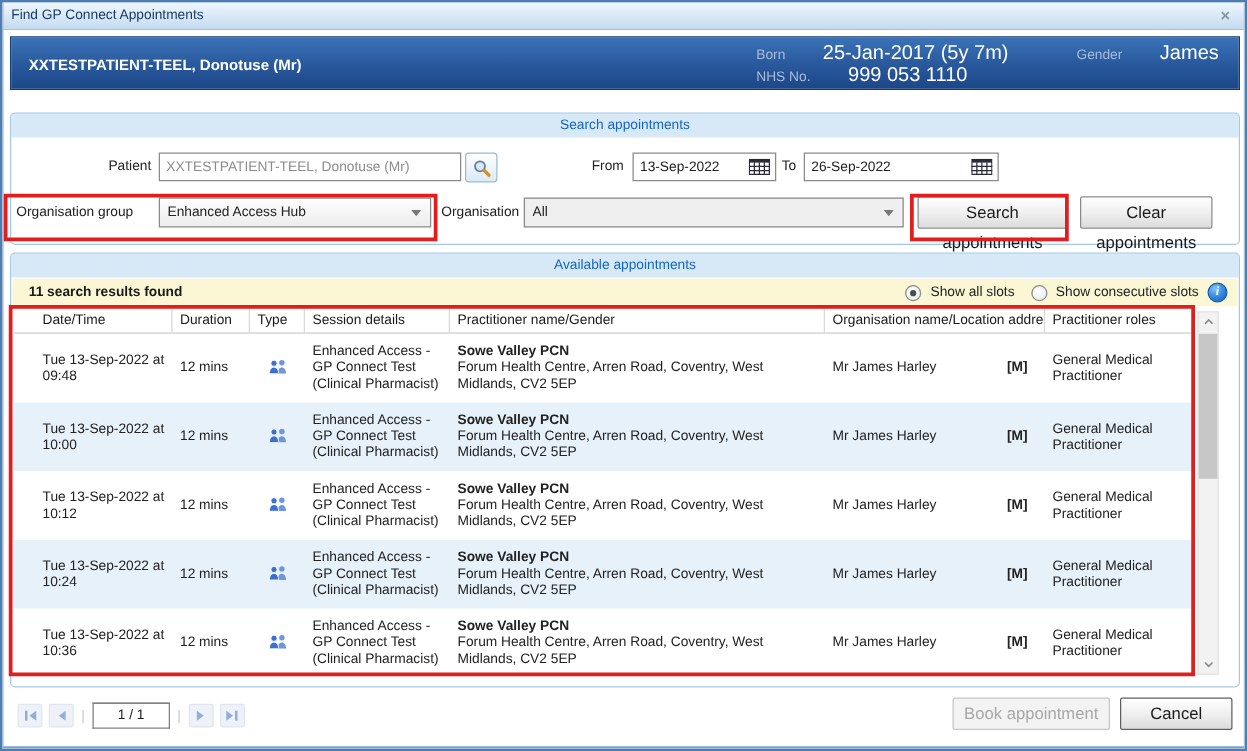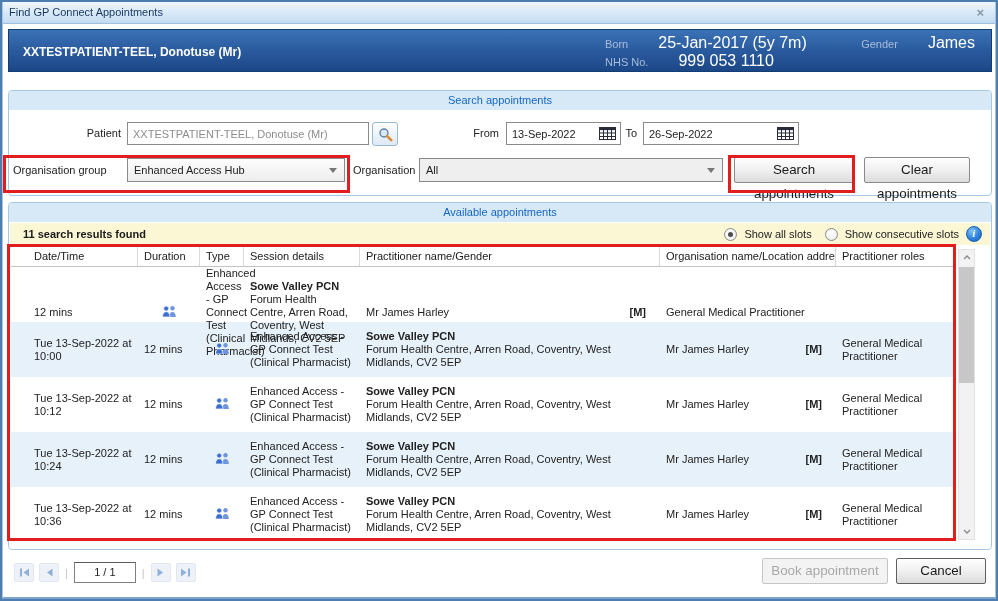--- a/index.html
+++ b/index.html
@@ -176,20 +176,21 @@
         <div class="th">Date/Time</div>
         <div class="th">Duration</div>
         <div class="th">Type</div>
         <div class="th">Session details</div>
         <div class="th">Practitioner name/Gender</div>
         <div class="th">Organisation name/Location address</div>
         <div class="th">Practitioner roles</div>
       </div>
       <div>
           <div class="trow">
+    <div class="cell c-date">Tue 13-Sep-2022 at 09:48</div>
     <div class="cell c-dur">12 mins</div>
     <div class="cell c-type">
       <svg width="17" height="12" viewBox="0 0 17 12">
         <circle cx="11.5" cy="3.2" r="2.2" fill="#6f96dd"></circle>
         <path d="M8.2 12 c0-3.4 1.5-5 3.3-5 s3.3 1.6 3.3 5 z" fill="#6f96dd"></path>
         <circle cx="5.2" cy="3.6" r="2.5" fill="#3c6fd2" stroke="#fff" stroke-width="0.7"></circle>
         <path d="M1.5 12 c0-3.6 1.7-5.3 3.7-5.3 s3.7 1.7 3.7 5.3 z" fill="#3c6fd2" stroke="#fff" stroke-width="0.7"></path>
       </svg>
     </div>
     <div class="cell c-sess">Enhanced Access - GP Connect Test (Clinical Pharmacist)</div>

